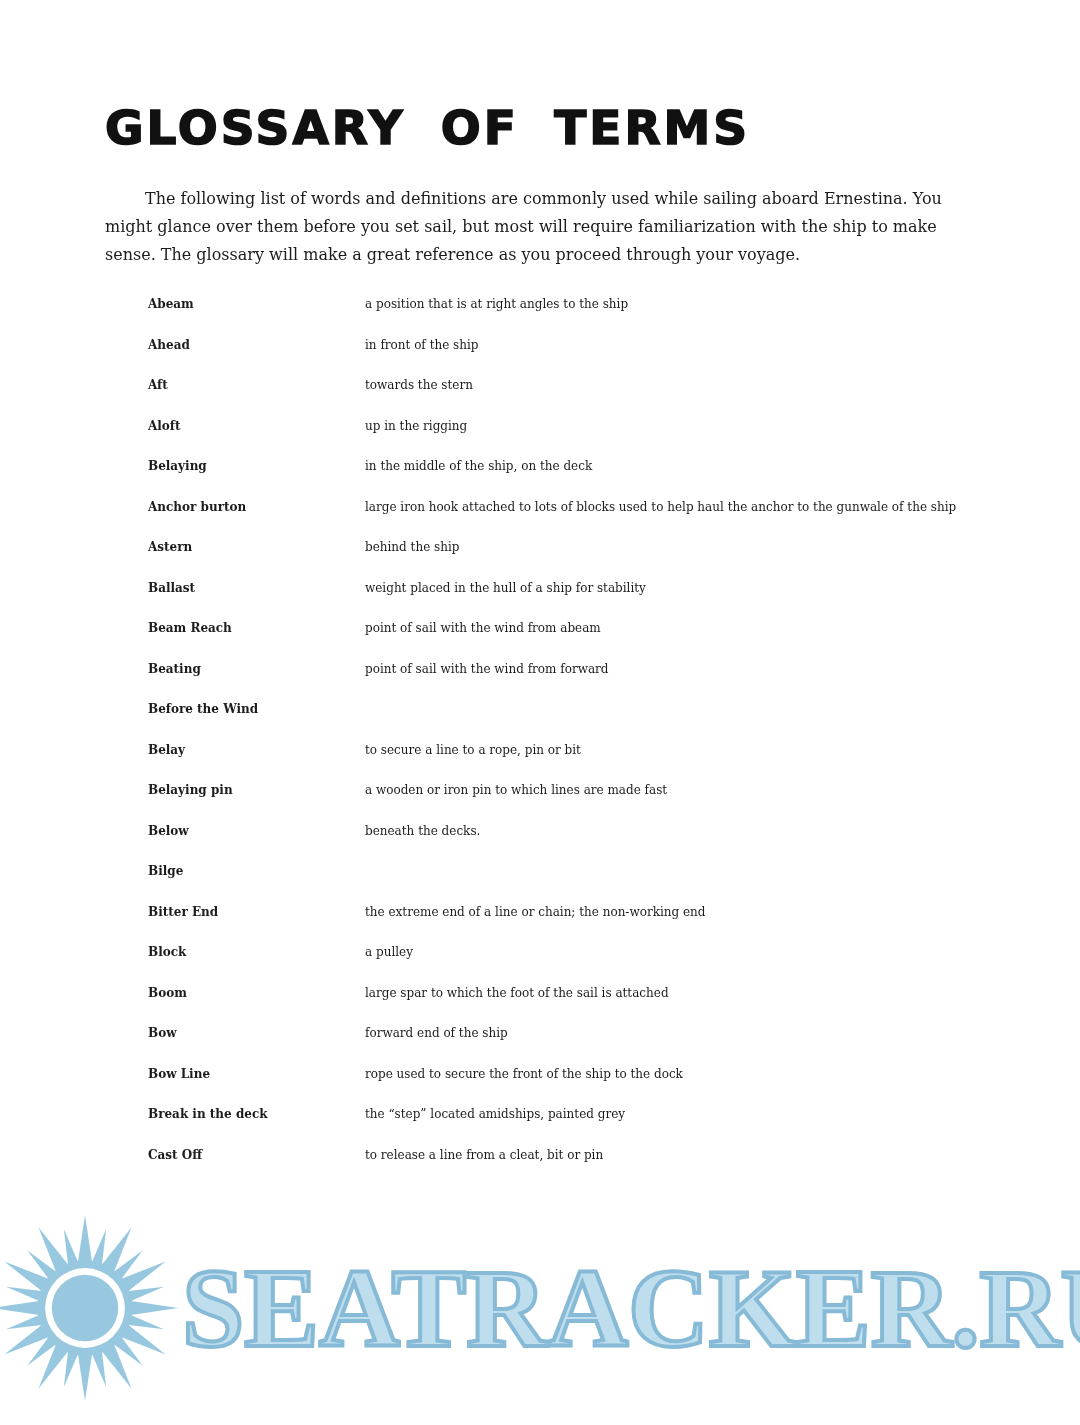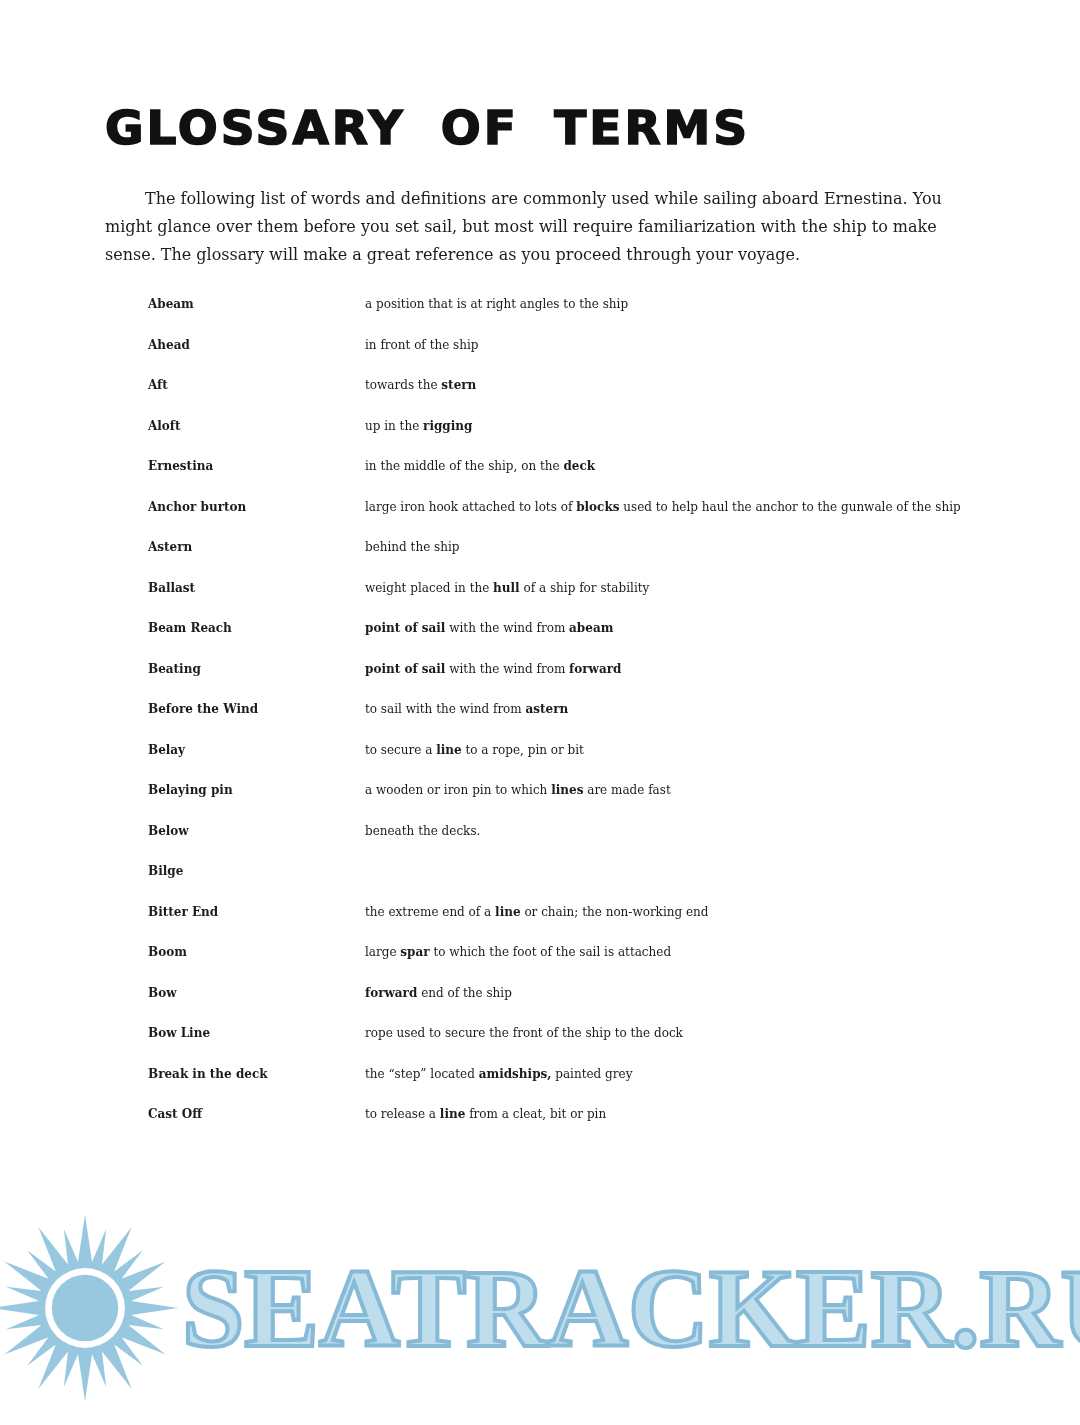--- a/index.html
+++ b/index.html
@@ -45,21 +45,21 @@
     font-size: 12px;
   }
   .g-term {
     flex: 0 0 217px;
     font-weight: bold;
   }
   .g-def {
     flex: 0 1 auto;
     max-width: 605px;
   }
-  .g-def b { font-weight: bold; }
+  .g-def b { font-weight: normal; }
   .watermark {
     position: absolute;
     left: 0;
     bottom: 22px;
     width: 1080px;
     display: flex;
     align-items: center;
     pointer-events: none;
     opacity: 0.92;
   }
@@ -100,21 +100,21 @@
       </div>
       <div class="g-row">
         <div class="g-term">Aft</div>
         <div class="g-def"><span>towards the </span><b>stern</b></div>
       </div>
       <div class="g-row">
         <div class="g-term">Aloft</div>
         <div class="g-def"><span>up in the </span><b>rigging</b></div>
       </div>
       <div class="g-row">
-        <div class="g-term">Ernestina</div>
+        <div class="g-term">Belaying</div>
         <div class="g-def"><span>in the middle of the ship, on the </span><b>deck</b></div>
       </div>
       <div class="g-row">
         <div class="g-term">Anchor burton</div>
         <div class="g-def"><span>large iron hook attached to lots of </span><b>blocks</b><span> used to help haul the anchor to the gunwale of the ship</span></div>
       </div>
       <div class="g-row">
         <div class="g-term">Astern</div>
         <div class="g-def"><span>behind the ship</span></div>
       </div>
@@ -125,40 +125,43 @@
       <div class="g-row">
         <div class="g-term">Beam Reach</div>
         <div class="g-def"><b>point of sail</b><span> with the wind from </span><b>abeam</b></div>
       </div>
       <div class="g-row">
         <div class="g-term">Beating</div>
         <div class="g-def"><b>point of sail</b><span> with the wind from </span><b>forward</b></div>
       </div>
       <div class="g-row">
         <div class="g-term">Before the Wind</div>
-        <div class="g-def"><span>to sail with the wind from </span><b>astern</b></div>
       </div>
       <div class="g-row">
         <div class="g-term">Belay</div>
         <div class="g-def"><span>to secure a </span><b>line</b><span> to a rope, pin or bit</span></div>
       </div>
       <div class="g-row">
         <div class="g-term">Belaying pin</div>
         <div class="g-def"><span>a wooden or iron pin to which </span><b>lines</b><span> are made fast</span></div>
       </div>
       <div class="g-row">
         <div class="g-term">Below</div>
         <div class="g-def"><span>beneath the decks.</span></div>
       </div>
       <div class="g-row">
         <div class="g-term">Bilge</div>
       </div>
       <div class="g-row">
         <div class="g-term">Bitter End</div>
         <div class="g-def"><span>the extreme end of a </span><b>line</b><span> or chain; the non-working end</span></div>
+      </div>
+      <div class="g-row">
+        <div class="g-term">Block</div>
+        <div class="g-def"><span>a pulley</span></div>
       </div>
       <div class="g-row">
         <div class="g-term">Boom</div>
         <div class="g-def"><span>large </span><b>spar</b><span> to which the foot of the sail is attached</span></div>
       </div>
       <div class="g-row">
         <div class="g-term">Bow</div>
         <div class="g-def"><b>forward</b><span> end of the ship</span></div>
       </div>
       <div class="g-row">

